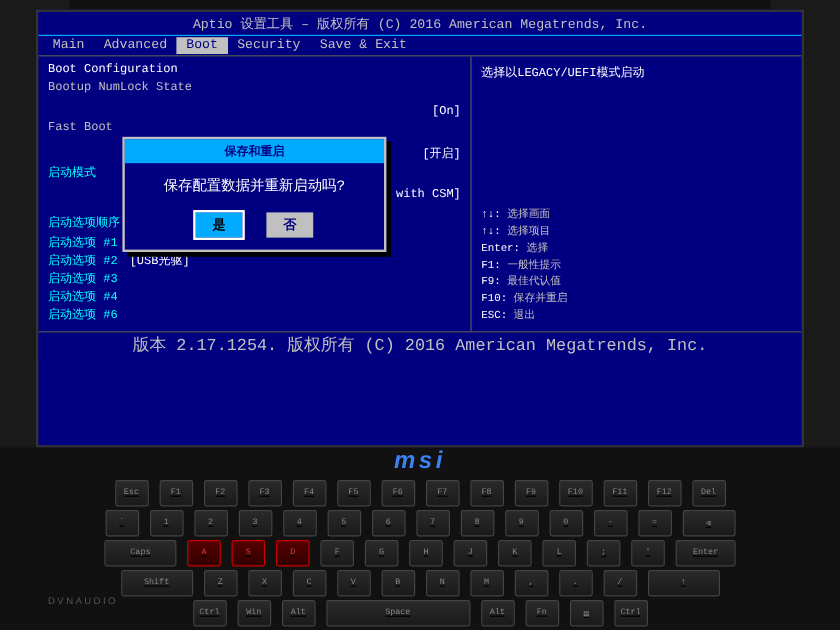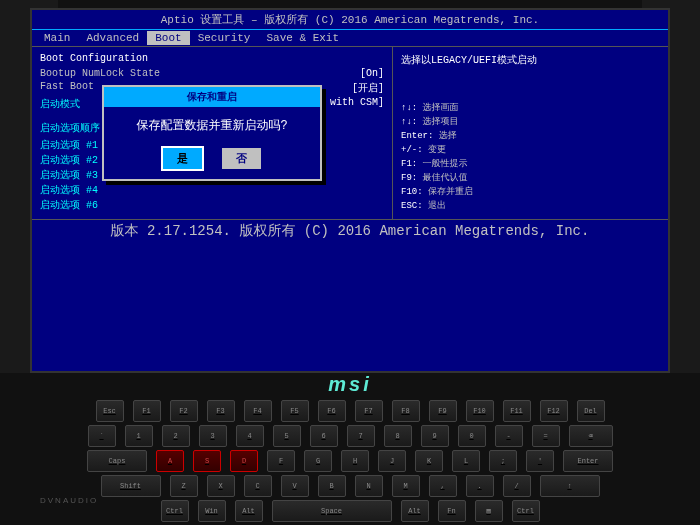--- a/index.html
+++ b/index.html
@@ -100,20 +100,21 @@
     .config-label.highlight {
       color: #00ffff;
     }
 
     .config-value {
       color: #ffffff;
       background: #000080;
     }
     .config-value.bracket {
       color: #ffffff;
+      margin-top: 20px;
     }
 
     .boot-order-section {
       margin-top: 10px;
     }
 
     .boot-order-title {
       color: #00ffff;
       font-size: 10px;
       margin-bottom: 3px;
@@ -238,21 +239,21 @@
       flex: 1;
       background: #111;
       display: flex;
       flex-direction: column;
       align-items: center;
       justify-content: center;
       position: relative;
     }
 
     .msi-logo {
-      color: #5eead4;
+      color: #3b82f6;
       font-size: 20px;
       font-style: italic;
       font-weight: bold;
       letter-spacing: 3px;
       margin-bottom: 4px;
       font-family: Arial, sans-serif;
     }
 
     .keyboard-row {
       display: flex;
@@ -378,24 +379,20 @@
             <span class="shortcut-key">↑↓: </span>
             <span>选择画面</span>
           </div>
           <div class="shortcut-row">
             <span class="shortcut-key">↑↓: </span>
             <span>选择项目</span>
           </div>
           <div class="shortcut-row">
             <span class="shortcut-key">Enter: </span>
             <span>选择</span>
-          </div>
-          <div class="shortcut-row">
-            <span class="shortcut-key">+/-: </span>
-            <span>变更</span>
           </div>
           <div class="shortcut-row">
             <span class="shortcut-key">F1: </span>
             <span>一般性提示</span>
           </div>
           <div class="shortcut-row">
             <span class="shortcut-key">F9: </span>
             <span>最佳代认值</span>
           </div>
           <div class="shortcut-row">

